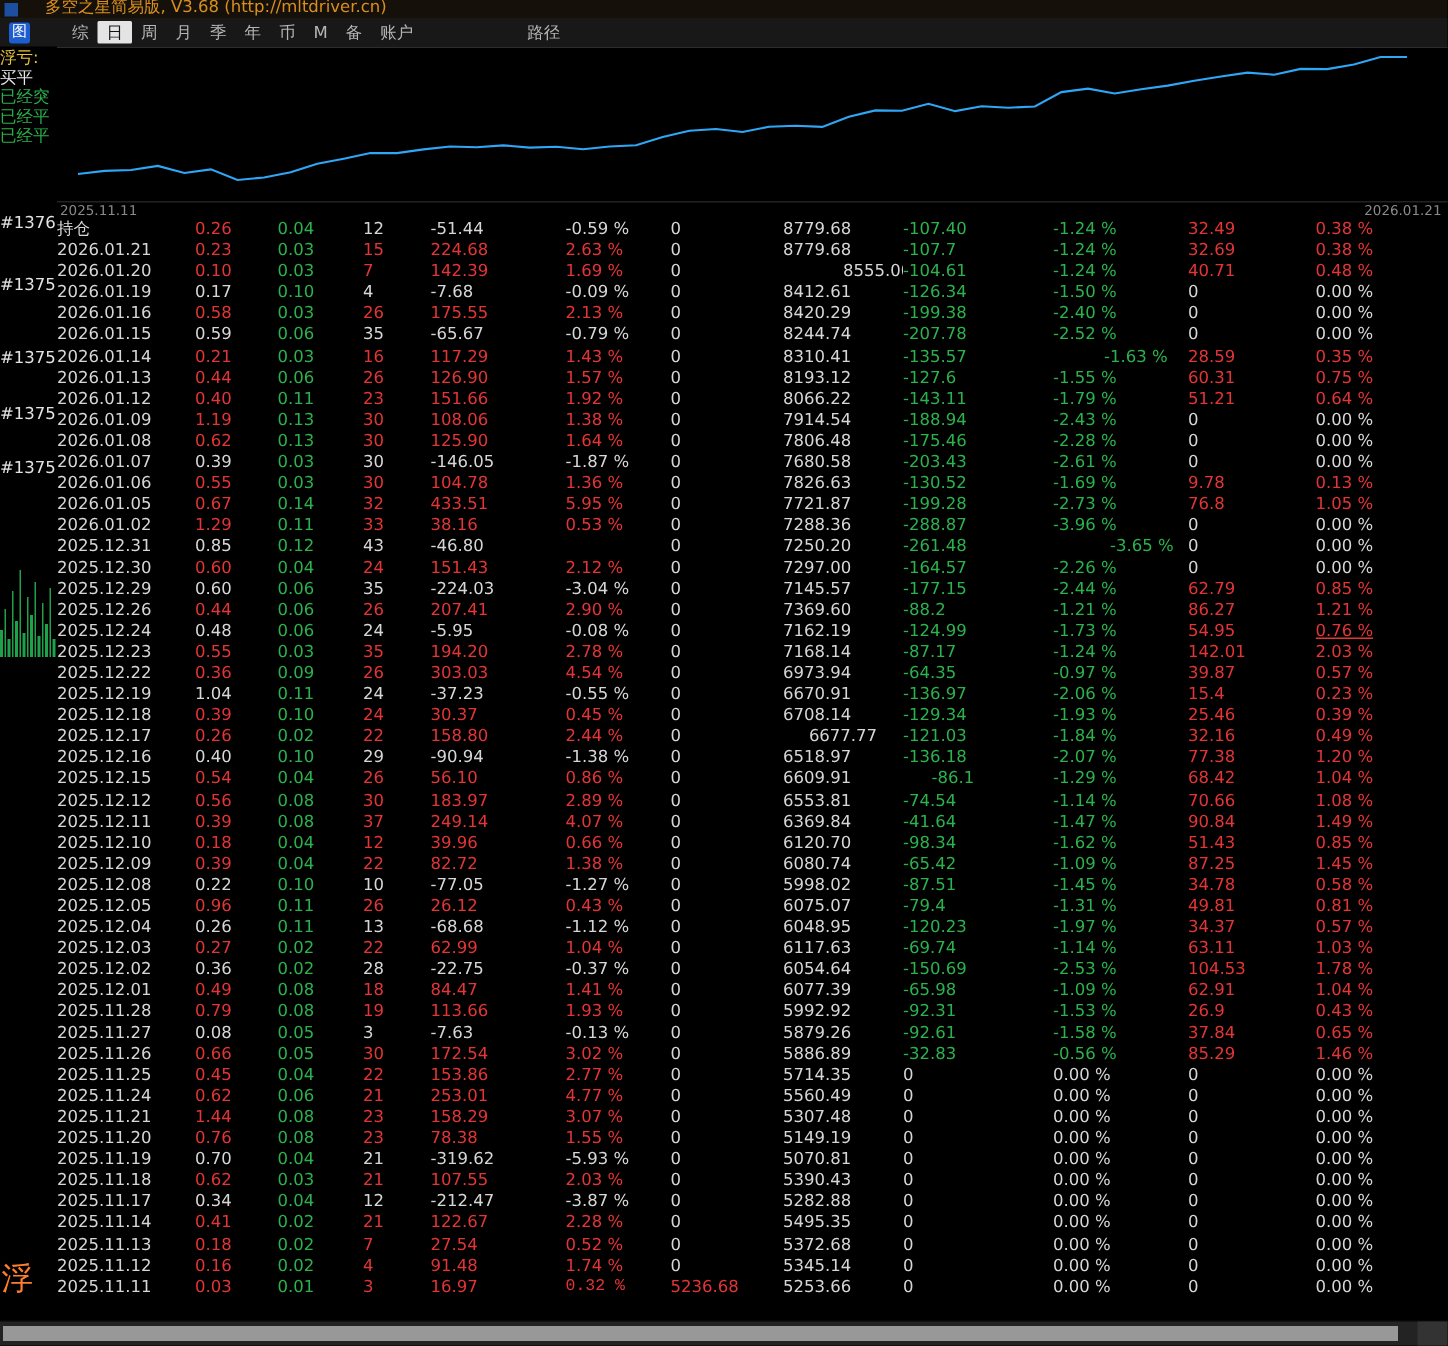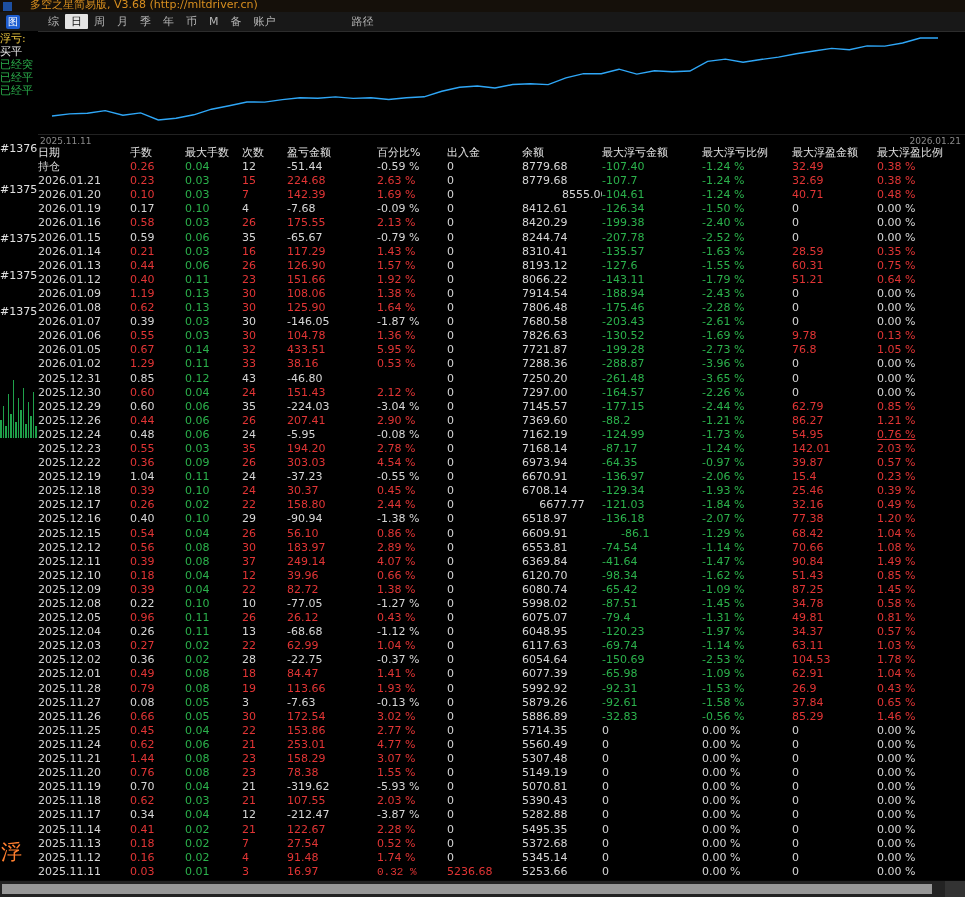--- a/index.html
+++ b/index.html
@@ -103,34 +103,20 @@
   <svg viewBox="0 0 922 102" preserveAspectRatio="none">
       <polyline points="14.0,84.0 31.7,81.9 49.4,81.3 67.2,78.6 84.9,83.3 102.6,80.9 120.3,88.0 138.0,86.3 155.8,82.8 173.5,77.2 191.2,73.8 208.9,70.0 226.6,70.1 244.4,67.6 262.1,65.7 279.8,66.2 297.5,64.9 315.2,66.4 333.0,65.8 350.7,67.5 368.4,65.7 386.1,64.8 403.8,59.3 421.6,55.2 439.3,54.0 457.0,56.0 474.7,52.5 492.4,51.8 510.2,52.6 527.9,45.9 545.6,41.6 563.3,41.8 581.0,37.2 598.8,42.1 616.5,38.8 634.2,39.8 651.9,39.0 669.6,29.4 687.4,27.1 705.1,30.3 722.8,27.5 740.5,25.1 758.2,21.8 776.0,19.0 793.7,16.4 811.4,17.8 829.1,13.9 846.8,14.1 864.6,11.0 882.3,6.0 900.0,6.0" fill="none" stroke="#2fa7f7" stroke-width="1.4"></polyline>
     </svg>
   <div class="chart-labels">
     <span>2025.11.11</span>
     <span>2026.01.21</span>
   </div>
 </div>
 
 <div class="table-panel">
-  <div class="trow thead">
-      <span>日期</span>
-      <span>手数</span>
-      <span>最大手数</span>
-      <span>次数</span>
-      <span>盈亏金额</span>
-      <span>百分比%</span>
-      <span>出入金</span>
-      <span>余额</span>
-      <span>最大浮亏金额</span>
-      <span>最大浮亏比例</span>
-      <span>最大浮盈金额</span>
-      <span>最大浮盈比例</span>
-    </div>
   <div>
       <div class="trow">
         <span style="color: rgb(214, 214, 214);">持仓</span>
         <span style="color: rgb(226, 53, 53);">0.26</span>
         <span style="color: rgb(43, 178, 76);">0.04</span>
         <span style="color: rgb(214, 214, 214);">12</span>
         <span style="color: rgb(214, 214, 214);">-51.44</span>
         <span style="color: rgb(214, 214, 214);">-0.59 %</span>
         <span style="color: rgb(214, 214, 214);">0</span>
         <span style="color: rgb(214, 214, 214);">8779.68</span>
@@ -212,21 +198,21 @@
       <div class="trow">
         <span style="color: rgb(214, 214, 214);">2026.01.14</span>
         <span style="color: rgb(226, 53, 53);">0.21</span>
         <span style="color: rgb(43, 178, 76);">0.03</span>
         <span style="color: rgb(226, 53, 53);">16</span>
         <span style="color: rgb(226, 53, 53);">117.29</span>
         <span style="color: rgb(226, 53, 53);">1.43 %</span>
         <span style="color: rgb(214, 214, 214);">0</span>
         <span style="color: rgb(214, 214, 214);">8310.41</span>
         <span style="color: rgb(43, 178, 76);">-135.57</span>
-        <span style="color: rgb(43, 178, 76);">-1.63 %</span>
+        <span style="color: rgb(43, 178, 76); margin-left: 34px;">-1.63 %</span>
         <span style="color: rgb(226, 53, 53);">28.59</span>
         <span style="color: rgb(226, 53, 53);">0.35 %</span>
       </div>
       <div class="trow">
         <span style="color: rgb(214, 214, 214);">2026.01.13</span>
         <span style="color: rgb(226, 53, 53);">0.44</span>
         <span style="color: rgb(43, 178, 76);">0.06</span>
         <span style="color: rgb(226, 53, 53);">26</span>
         <span style="color: rgb(226, 53, 53);">126.90</span>
         <span style="color: rgb(226, 53, 53);">1.57 %</span>
@@ -338,21 +324,21 @@
       <div class="trow">
         <span style="color: rgb(214, 214, 214);">2025.12.31</span>
         <span style="color: rgb(214, 214, 214);">0.85</span>
         <span style="color: rgb(43, 178, 76);">0.12</span>
         <span style="color: rgb(214, 214, 214);">43</span>
         <span style="color: rgb(214, 214, 214);">-46.80</span>
         <span style="color: rgb(214, 214, 214); margin-top: 48px;">-0.64 %</span>
         <span style="color: rgb(214, 214, 214);">0</span>
         <span style="color: rgb(214, 214, 214);">7250.20</span>
         <span style="color: rgb(43, 178, 76);">-261.48</span>
-        <span style="color: rgb(43, 178, 76);">-3.65 %</span>
+        <span style="color: rgb(43, 178, 76); margin-left: 38px;">-3.65 %</span>
         <span style="color: rgb(214, 214, 214);">0</span>
         <span style="color: rgb(214, 214, 214);">0.00 %</span>
       </div>
       <div class="trow">
         <span style="color: rgb(214, 214, 214);">2025.12.30</span>
         <span style="color: rgb(226, 53, 53);">0.60</span>
         <span style="color: rgb(43, 178, 76);">0.04</span>
         <span style="color: rgb(226, 53, 53);">24</span>
         <span style="color: rgb(226, 53, 53);">151.43</span>
         <span style="color: rgb(226, 53, 53);">2.12 %</span>

